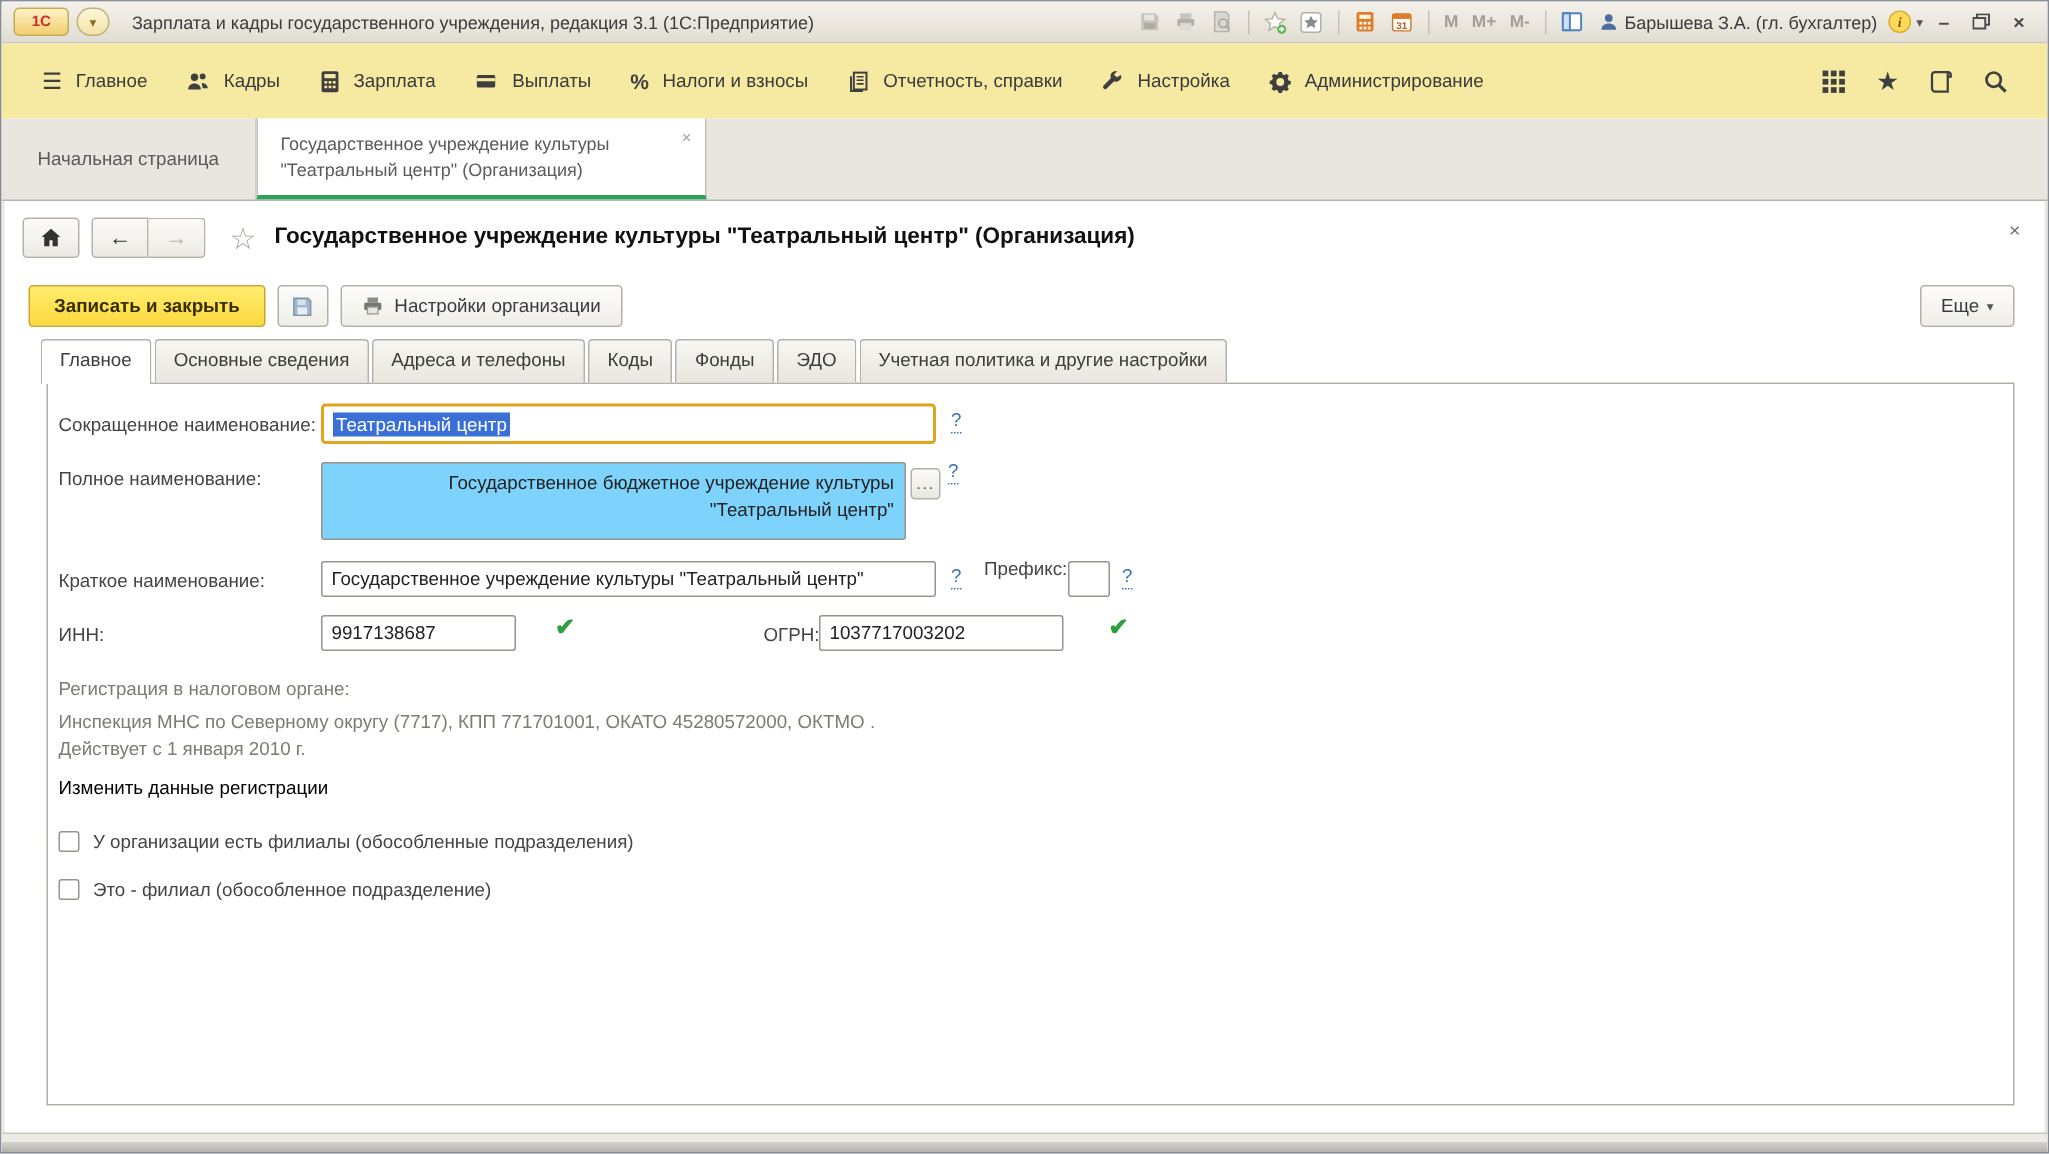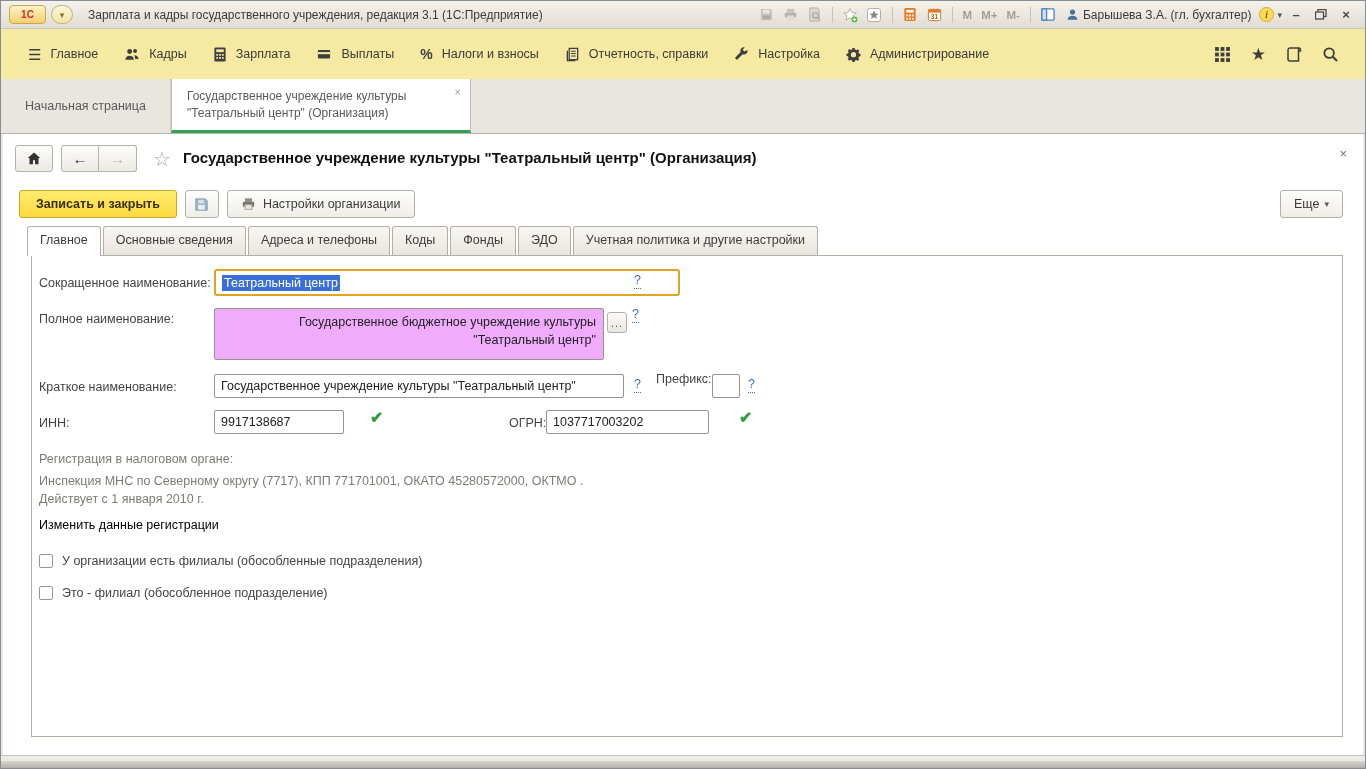--- a/index.html
+++ b/index.html
@@ -69,21 +69,21 @@
   .ftab { padding:6px 12px 0 12px; border:1px solid #b3afa6; border-bottom:none; border-radius:3px 3px 0 0;
           background:linear-gradient(#f8f6f2,#e9e6df); font-size:12.5px; color:#3c3c3c; cursor:pointer; white-space:nowrap; }
   .ftab.active { background:#fff; height:30px; margin-bottom:-1px; z-index:3; }
 
   .panel { position:relative; margin:0 20px 0 28px; height:482px; border:1px solid #b3afa6; background:#fff; z-index:1;text-align:right; }
   .f-label { position:absolute; font-size:12.5px; color:#444; white-space:nowrap; }
   .inp { position:absolute; border:1px solid #98948c; border-radius:2px; background:#fff; font-size:12.5px;
          color:#222; padding:0 6px; display:flex; align-items:center; }
   .inp-focused { border:2px solid #e2a41e; border-radius:3px; }
   .selection { background:#3a6fd8; color:#fff; padding:1px 2px; }
-  .txt-area { position:absolute; border:1px solid #98948c; border-radius:2px; background:#f0abfc; font-size:12.5px;
+  .txt-area { position:absolute; border:1px solid #98948c; border-radius:2px; background:#7dd3fc; font-size:12.5px;
               color:#222; padding:4px 7px; line-height:1.45; white-space:pre-line; }
   .mini-btn { position:absolute; width:20px; height:21px; border:1px solid #b4b0a7; border-radius:3px;
               background:linear-gradient(#fcfbf9,#e9e7e1); color:#555; font-size:11px; display:flex;
               align-items:center; justify-content:center; cursor:pointer; letter-spacing:1px; }
   .help { position:absolute; color:#3a6fbe; font-size:12.5px; border-bottom:1px dotted #3a6fbe; cursor:pointer; line-height:1.1; }
   .vcheck { position:absolute; color:#2f9e3f; font-weight:bold; font-size:16px; }
   .gray-text { position:absolute; color:#7d7c73; font-size:12.5px; white-space:nowrap; }
   .link { position:absolute; color:#000000; font-size:12.5px; cursor:pointer; }
   .cb-row { position:absolute; display:flex; align-items:center; font-size:12.5px; color:#444; cursor:pointer; }
   .cb-box { width:14px; height:14px; border:1px solid #9a968d; border-radius:2px; background:#fff; margin-right:9px; flex:0 0 auto; }
@@ -339,21 +339,21 @@
       <div class="ftab">Адреса и телефоны</div>
       <div class="ftab">Коды</div>
       <div class="ftab">Фонды</div>
       <div class="ftab">ЭДО</div>
       <div class="ftab">Учетная политика и другие настройки</div>
     </div>
 
     <div class="panel">
 
       <span class="f-label" style="left:7px; top:20px">Сокращенное наименование:</span>
-      <div class="inp inp-focused" style="left:182px; top:13px; width:466px; height:27px">
+      <div class="inp inp-focused" style="left:182px; top:13px; width:410px; height:27px">
         <span class="selection">Театральный центр</span>
       </div>
       <span class="help" style="left:602px; top:18px">?</span>
 
       <span class="f-label" style="left:7px; top:56px">Полное наименование:</span>
       <div class="txt-area" style="left:182px; top:52px; width:390px; height:52px">Государственное бюджетное учреждение культуры
 "Театральный центр"</div>
       <span class="mini-btn" style="left:575px; top:56px">...</span>
       <span class="help" style="left:600px; top:52px">?</span>
 

